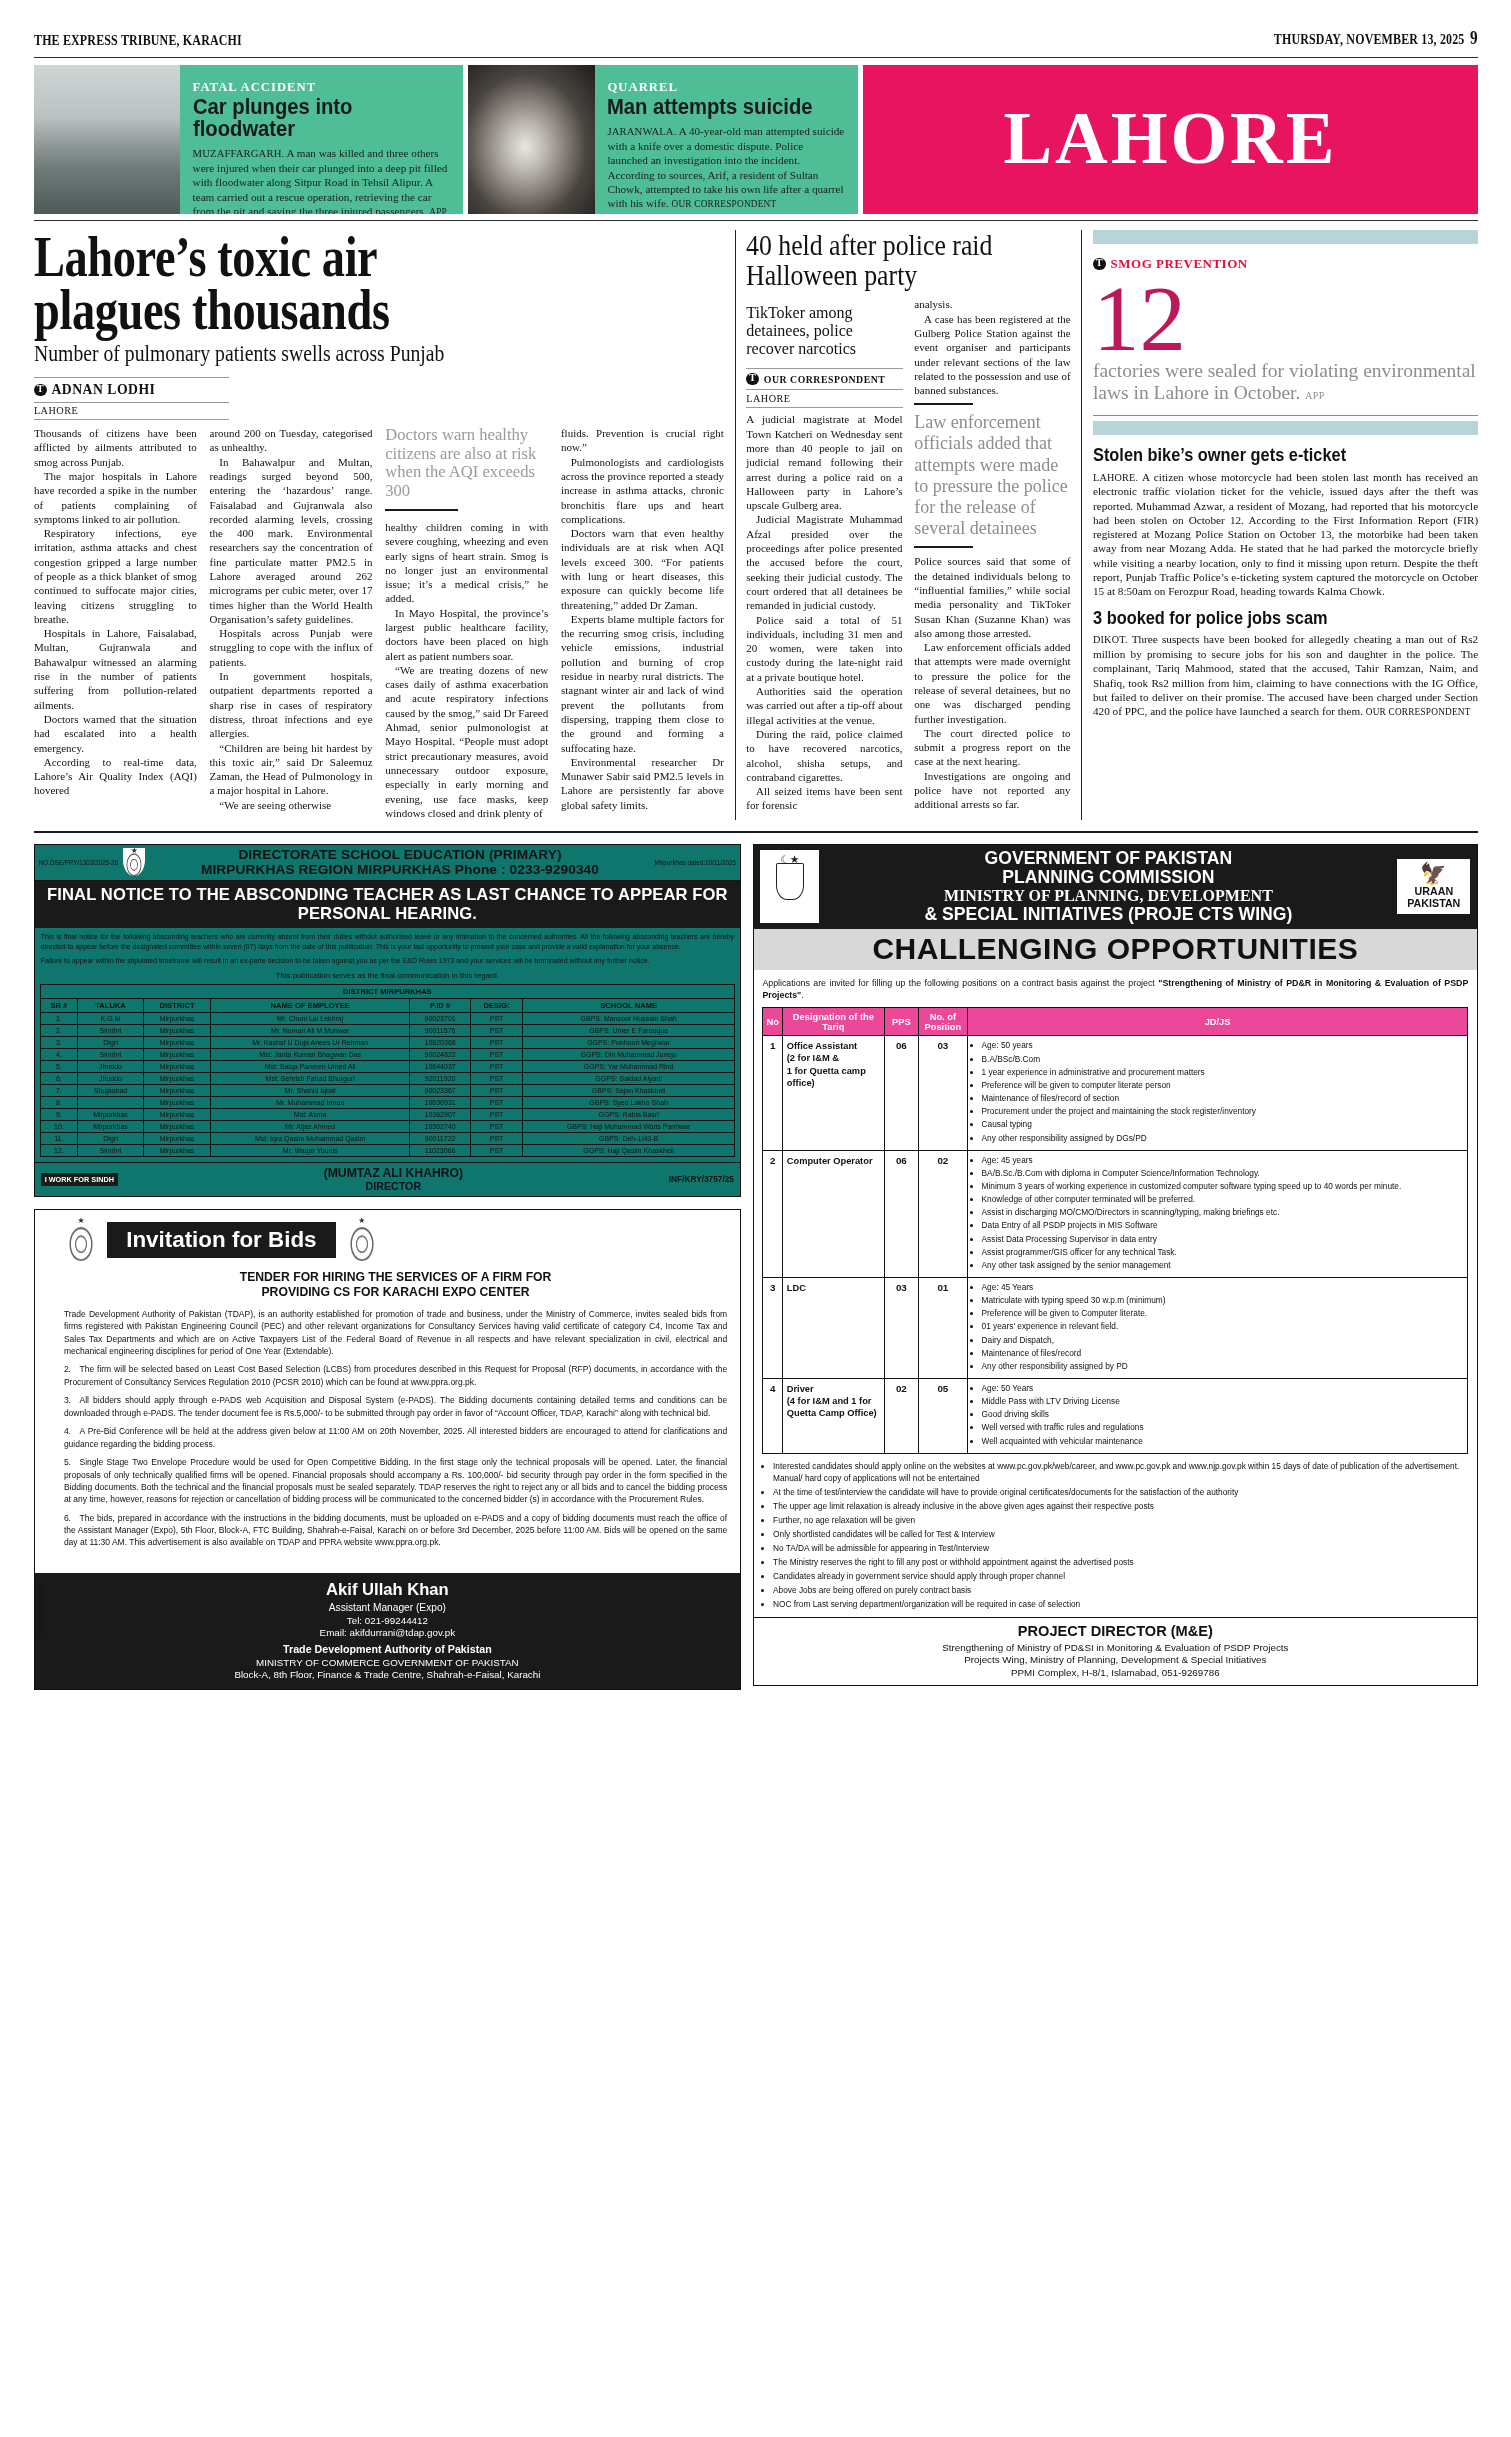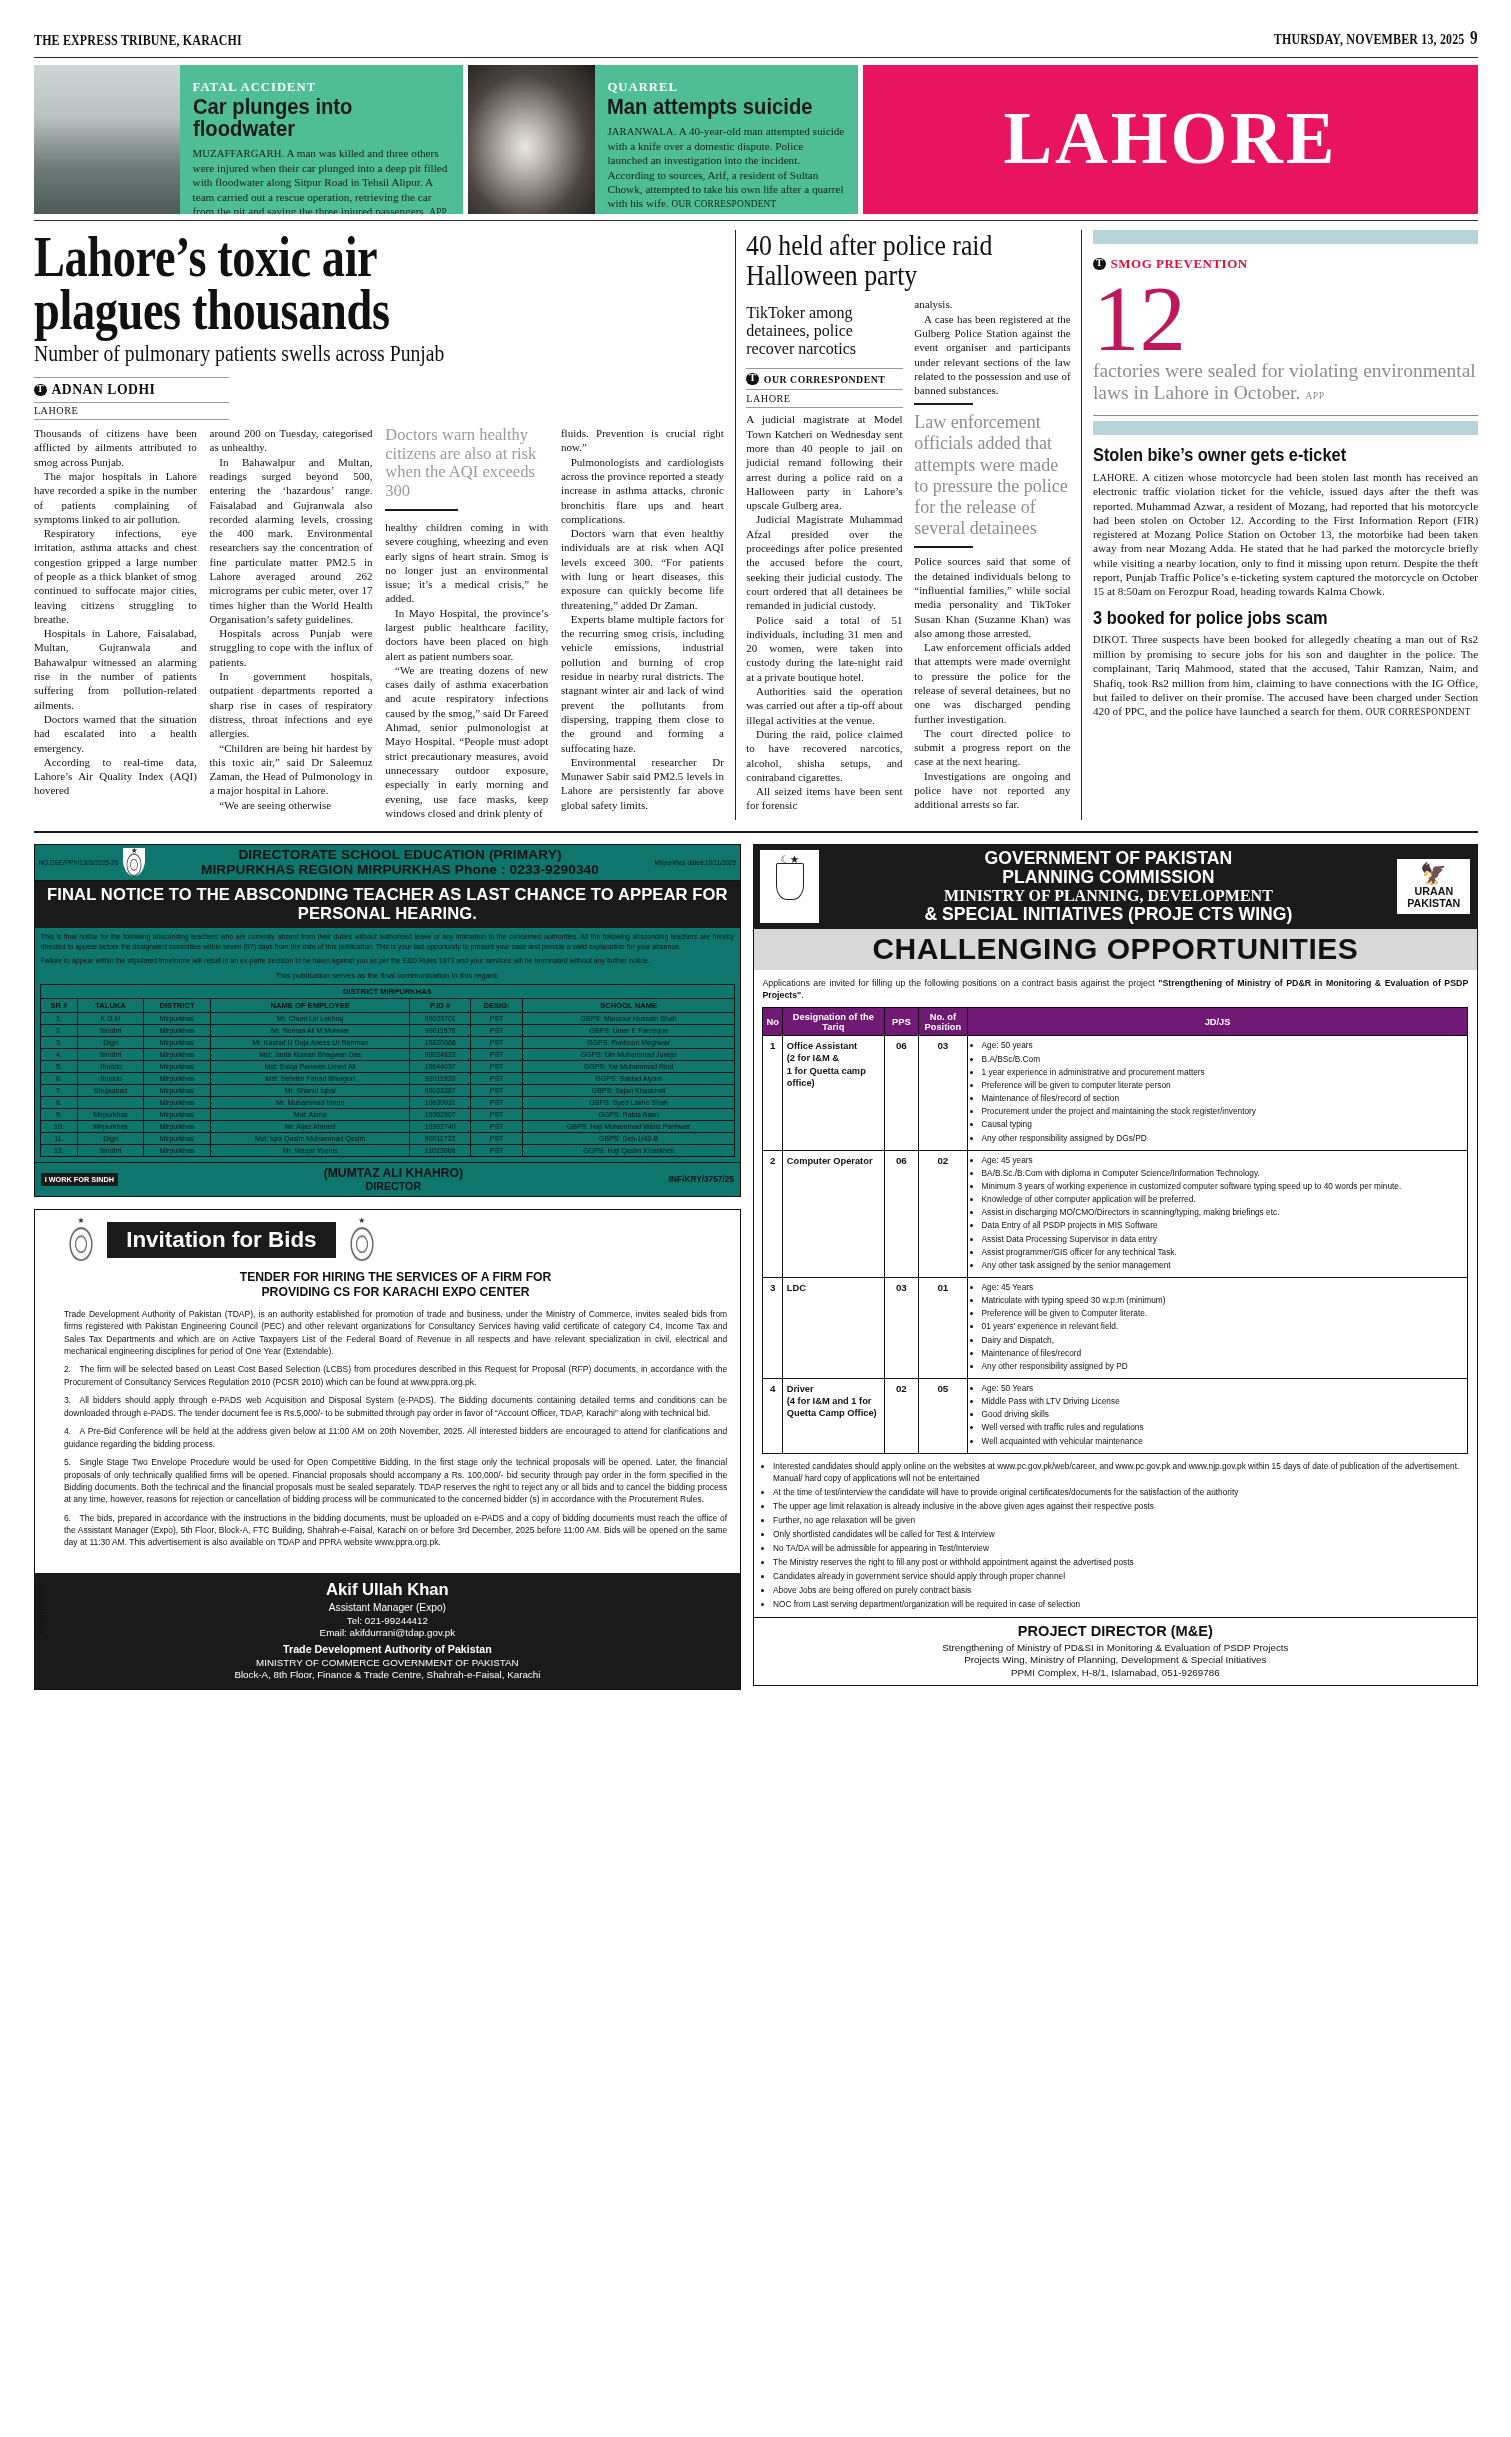--- a/index.html
+++ b/index.html
@@ -157,21 +157,21 @@
   .pc-headtxt .c { font-size:16px;font-family:Liberation Serif, serif; }
   .pc-headtxt .d { font-size:17.6px; }
   .pc-uraan { width:73px; flex:0 0 73px; background:#fff; color:#111; text-align:center; padding:4.9px 2px;
       font-family:"Liberation Sans", sans-serif; font-weight:700; font-size:10.7px; line-height:1.12;}
   .pc-uraan .bird { font-size:21.5px; line-height:1; display:block; }
   .pc-banner { background:#d8d8d8; text-align:center; font-family:"Liberation Sans", sans-serif; font-weight:700;
                font-size:30px; padding:3.9px 0; letter-spacing:0.5px; }
   .pc-intro { font-family:"Liberation Sans", sans-serif; font-size:8.8px; line-height:1.4; padding:6.8px 8.8px 4.9px 8.8px; text-align:justify;}
   .pc-intro b { font-weight:700; }
   table.pct { width:calc(100% - 17.6px); margin:0 8.8px 5.9px 8.8px; border-collapse:collapse; font-family:"Liberation Sans", sans-serif; font-size:8.3px;}
-  table.pct th { background:#701a75; color:#fff; border:0.7px solid #111; padding:3.9px 2.9px; font-weight:700; font-size:9.3px; text-align:center;}
+  table.pct th { background:#ec4899; color:#fff; border:0.7px solid #111; padding:3.9px 2.9px; font-weight:700; font-size:9.3px; text-align:center;}
   table.pct td { border:0.7px solid #111; padding:3.9px 3.9px; vertical-align:top; }
   table.pct td.c { text-align:center; font-weight:700; font-size:9.8px;}
   table.pct td.post { font-weight:700; font-size:9.3px; line-height:1.3;}
   table.pct ul { margin:0; padding-left:9.8px; }
   table.pct li { margin-bottom:2.4px; line-height:1.3; }
   .pc-notes { font-family:"Liberation Sans", sans-serif; font-size:8.3px; padding: 2px 8.8px 4.9px 8.8px;}
   .pc-notes ul { margin:0; padding-left:10.7px; }
   .pc-notes li { margin-bottom:2.9px; line-height:1.34; }
   .pc-foot { text-align:center; font-family:"Liberation Sans", sans-serif; border-top:1.5px solid #111; padding:4.9px 3.9px 6.8px 3.9px; }
   .pc-foot .a { font-weight:700; font-size:14.6px; }
@@ -585,21 +585,21 @@
               <tr>
                 <td class="c">2</td>
                 <td class="post">Computer Operator</td>
                 <td class="c">06</td>
                 <td class="c">02</td>
                 <td>
                   <ul>
                     <li>Age: 45 years</li>
                     <li>BA/B.Sc./B.Com with diploma in Computer Science/Information Technology.</li>
                     <li>Minimum 3 years of working experience in customized computer software typing speed up to 40 words per minute.</li>
-                    <li>Knowledge of other computer application will be preferred.</li>
+                    <li>Knowledge of other computer terminated will be preferred.</li>
                     <li>Assist in discharging MO/CMO/Directors in scanning/typing, making briefings etc.</li>
                     <li>Data Entry of all PSDP projects in MIS Software</li>
                     <li>Assist Data Processing Supervisor in data entry</li>
                     <li>Assist programmer/GIS officer for any technical Task.</li>
                     <li>Any other task assigned by the senior management</li>
                   </ul>
                 </td>
               </tr>
               <tr>
                 <td class="c">3</td>

